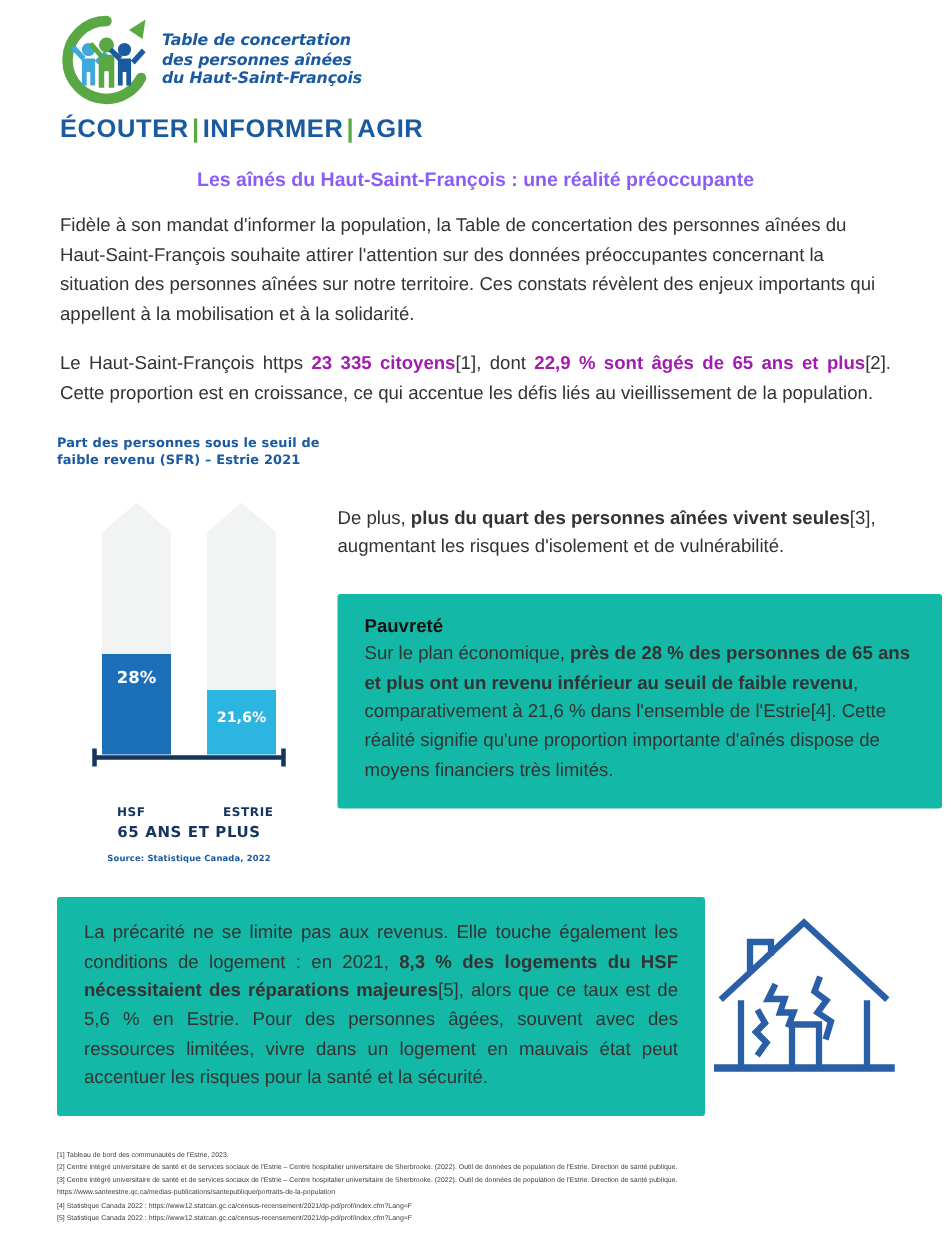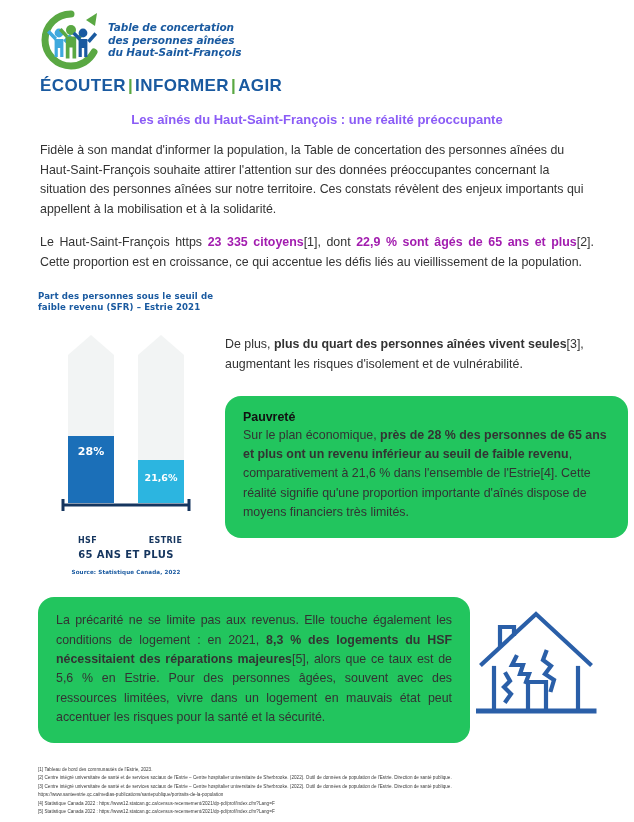--- a/index.html
+++ b/index.html
@@ -165,22 +165,22 @@
   }
   .right-para {
     font-size: 12.4px;
     line-height: 1.55;
     color: #333333;
     margin-top: 8px;
   }
 
   
   .card {
-    background: #22c55e;
-    border-radius: 16px;
+    background: #14b8a6;
+    border-radius: 2px;
     padding: 14px 18px 16px 18px;
     box-sizing: border-box;
   }
   .card-title {
     font-weight: bold;
     font-size: 12.4px;
     color: #111111;
     margin-bottom: 2px;
   }
   .card-body {

